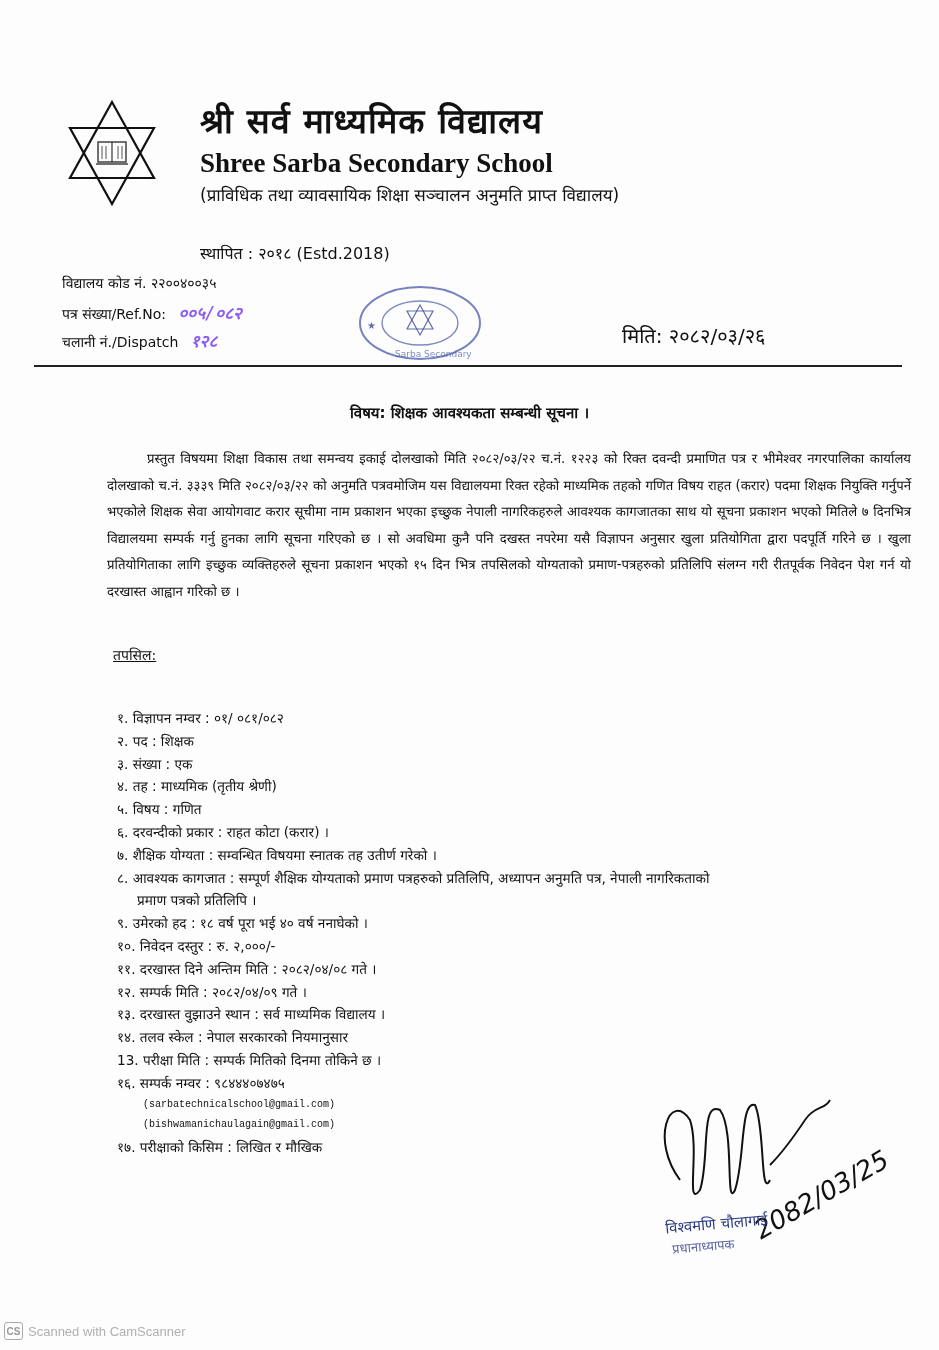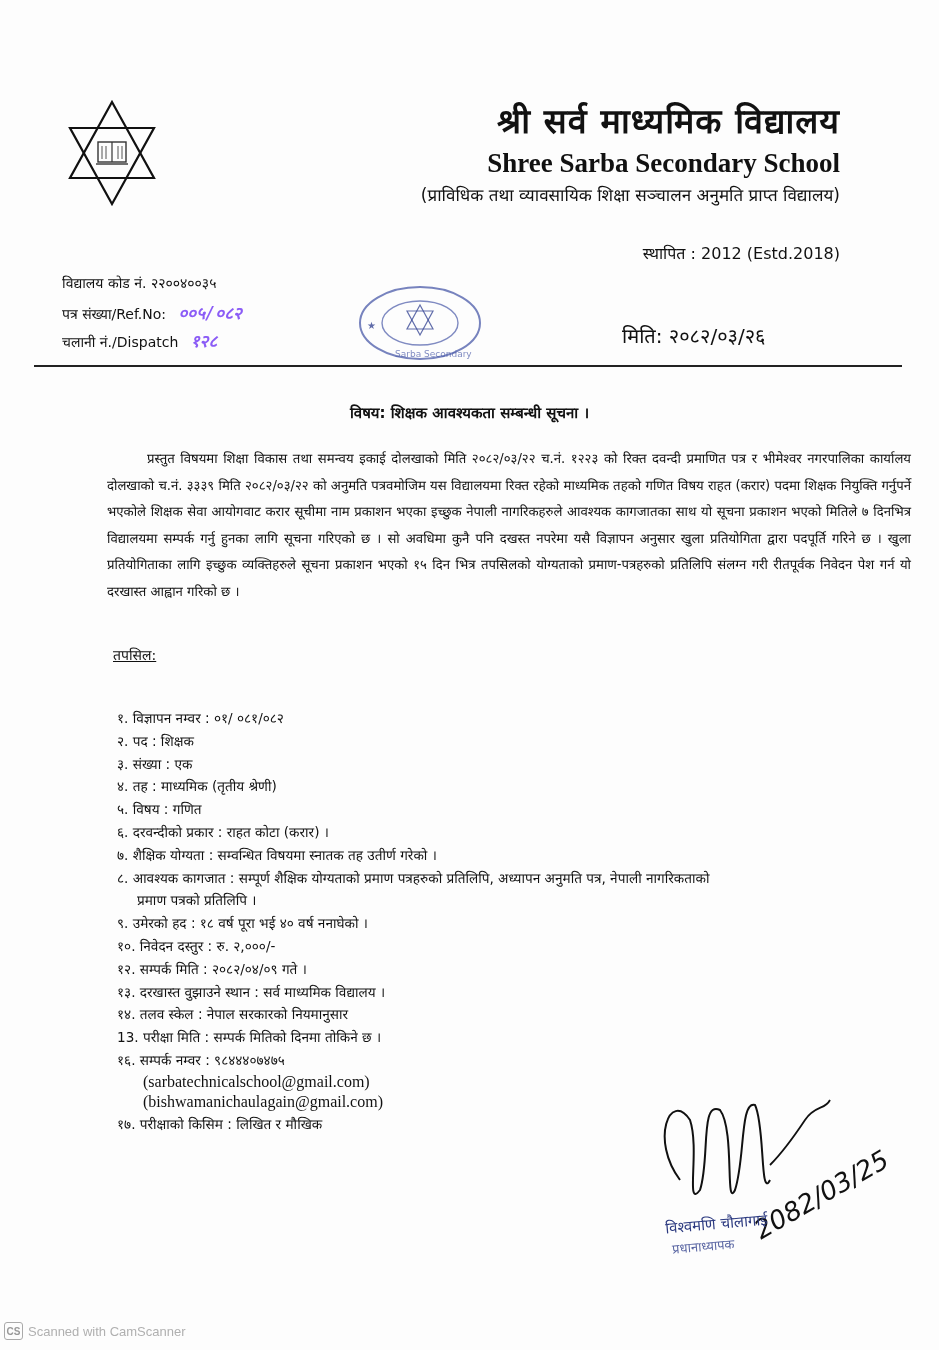--- a/index.html
+++ b/index.html
@@ -4,21 +4,21 @@
   <style>
     html, body { margin: 0; padding: 0; background: #ffffff; }
     body {
       width: 939px; height: 1350px; position: relative; overflow: hidden;
       font-family: "DejaVu Sans", sans-serif; color: #111;
     }
     .page { position: absolute; left: 0; top: 0; width: 939px; height: 1350px; background: #fdfdfd; }
 
     .logo { position: absolute; left: 62px; top: 100px; width: 100px; height: 110px; }
 
-    .hdr { position: absolute; left: 200px; width: 640px; text-align: right; }
+    .hdr { position: absolute; left: 200px; width: 640px; text-align: left; }
     .hdr-title { top: 97px; font-family: "DejaVu Sans", sans-serif; font-weight: bold; font-size: 34px; letter-spacing: 1px; }
     .hdr-en { top: 148px; font-family: "Liberation Serif", serif; font-weight: bold; font-size: 27px; }
     .hdr-sub { top: 183px; font-size: 17px; }
     .hdr-addr { top: 212px; font-size: 17px; }
     .hdr-estd { top: 242px; font-size: 16px; }
 
     .ref { position: absolute; left: 62px; font-size: 14px; }
     .ref .lbl { font-family: "DejaVu Sans", sans-serif; }
     .ref .hand { font-family: "DejaVu Sans Mono", monospace; font-size: 17px; font-weight: bold; font-style: italic; margin-left: 8px; color: #8b5cf6; }
     .ref1 { top: 273px; }
@@ -36,21 +36,21 @@
       position: absolute; left: 107px; top: 446px; width: 804px;
       font-size: 13.2px; line-height: 26.5px; text-align: justify;
       text-indent: 40px;
     }
 
     .tapsil { position: absolute; left: 113px; top: 645px; font-size: 14px; text-decoration: underline; }
 
     .list { position: absolute; left: 113px; top: 703px; width: 790px; margin: 4px; padding: 0; list-style: none; font-size: 13.6px; }
     .list li { line-height: 22.8px; }
     .list li .cont { display: block; padding-left: 20px; }
-    .list li .email { display: block; padding-left: 26px; font-family: Liberation Serif, serif; font-size: 16px; line-height: 20.5px; }
+    .list li .email { display: block; padding-left: 26px; font-family: Liberation Mono, monospace; font-size: 10px; line-height: 20.5px; }
 
     .sign { position: absolute; left: 640px; top: 1080px; width: 250px; height: 180px; }
     .sign-name { position: absolute; left: 665px; top: 1213px; font-size: 15px; color: #2c3a80; transform: rotate(-5deg); }
     .sign-role { position: absolute; left: 672px; top: 1237px; font-size: 13px; color: #5a66a3; transform: rotate(-5deg); }
 
     .footer { position: absolute; left: 4px; top: 1322px; display: flex; align-items: center; gap: 5px; color: #b0b0b0; font-family: "Liberation Sans", sans-serif; font-size: 13px; }
     .cs-icon { width: 19px; height: 18px; border: 1.5px solid #aaa; border-radius: 3px; font-size: 10px; font-weight: bold; color: #999; display: flex; align-items: center; justify-content: center; box-sizing: border-box; }
   </style>
 </head>
 <body>
@@ -65,21 +65,21 @@
     <line x1="40" y1="46" x2="40" y2="59" stroke="#555" stroke-width="1"></line>
     <line x1="44" y1="46" x2="44" y2="59" stroke="#555" stroke-width="1"></line>
     <line x1="56" y1="46" x2="56" y2="59" stroke="#555" stroke-width="1"></line>
     <line x1="60" y1="46" x2="60" y2="59" stroke="#555" stroke-width="1"></line>
     <line x1="34" y1="64" x2="66" y2="64" stroke="#333" stroke-width="1.4"></line>
   </svg>
 
   <div class="hdr hdr-title">श्री सर्व माध्यमिक विद्यालय</div>
   <div class="hdr hdr-en">Shree Sarba Secondary School</div>
   <div class="hdr hdr-sub">(प्राविधिक तथा व्यावसायिक शिक्षा सञ्चालन अनुमति प्राप्त विद्यालय)</div>
-  <div class="hdr hdr-estd">स्थापित : 2012 (Estd.2018)</div>
+  <div class="hdr hdr-estd">स्थापित : २०१८ (Estd.2018)</div>
 
   <div class="ref ref1">
     <span class="lbl">विद्यालय कोड नं. २२००४००३५</span>
   </div>
   <div class="ref ref2">
     <span class="lbl">पत्र संख्या/Ref.No:</span>
     <span class="hand">००५/०८२</span>
   </div>
   <div class="ref ref3">
     <span class="lbl">चलानी नं./Dispatch</span>
@@ -111,20 +111,21 @@
     <li><span>४. तह : माध्यमिक (तृतीय श्रेणी)</span></li>
     <li><span>५. विषय : गणित</span></li>
     <li><span>६. दरवन्दीको प्रकार : राहत कोटा (करार) ।</span></li>
     <li><span>७. शैक्षिक योग्यता : सम्वन्धित विषयमा स्नातक तह उतीर्ण गरेको ।</span></li>
     <li>
       <span>८. आवश्यक कागजात : सम्पूर्ण शैक्षिक योग्यताको प्रमाण पत्रहरुको प्रतिलिपि, अध्यापन अनुमति पत्र, नेपाली नागरिकताको</span>
       <span class="cont">प्रमाण पत्रको प्रतिलिपि ।</span>
     </li>
     <li><span>९. उमेरको हद : १८ वर्ष पूरा भई ४० वर्ष ननाघेको ।</span></li>
     <li><span>१०. निवेदन दस्तुर : रु. २,०००/-</span></li>
+    <li><span>११. दरखास्त दिने अन्तिम मिति : २०८२/०४/०८ गते ।</span></li>
     <li><span>१२. सम्पर्क मिति : २०८२/०४/०९ गते ।</span></li>
     <li><span>१३. दरखास्त वुझाउने स्थान : सर्व माध्यमिक विद्यालय ।</span></li>
     <li><span>१४. तलव स्केल : नेपाल सरकारको नियमानुसार</span></li>
     <li><span>13. परीक्षा मिति : सम्पर्क मितिको दिनमा तोकिने छ ।</span></li>
     <li>
       <span>१६. सम्पर्क नम्वर : ९८४४४०७४७५</span>
       <span class="email">(sarbatechnicalschool@gmail.com)</span>
       <span class="email">(bishwamanichaulagain@gmail.com)</span>
     </li>
     <li><span>१७. परीक्षाको किसिम : लिखित र मौखिक</span></li>

